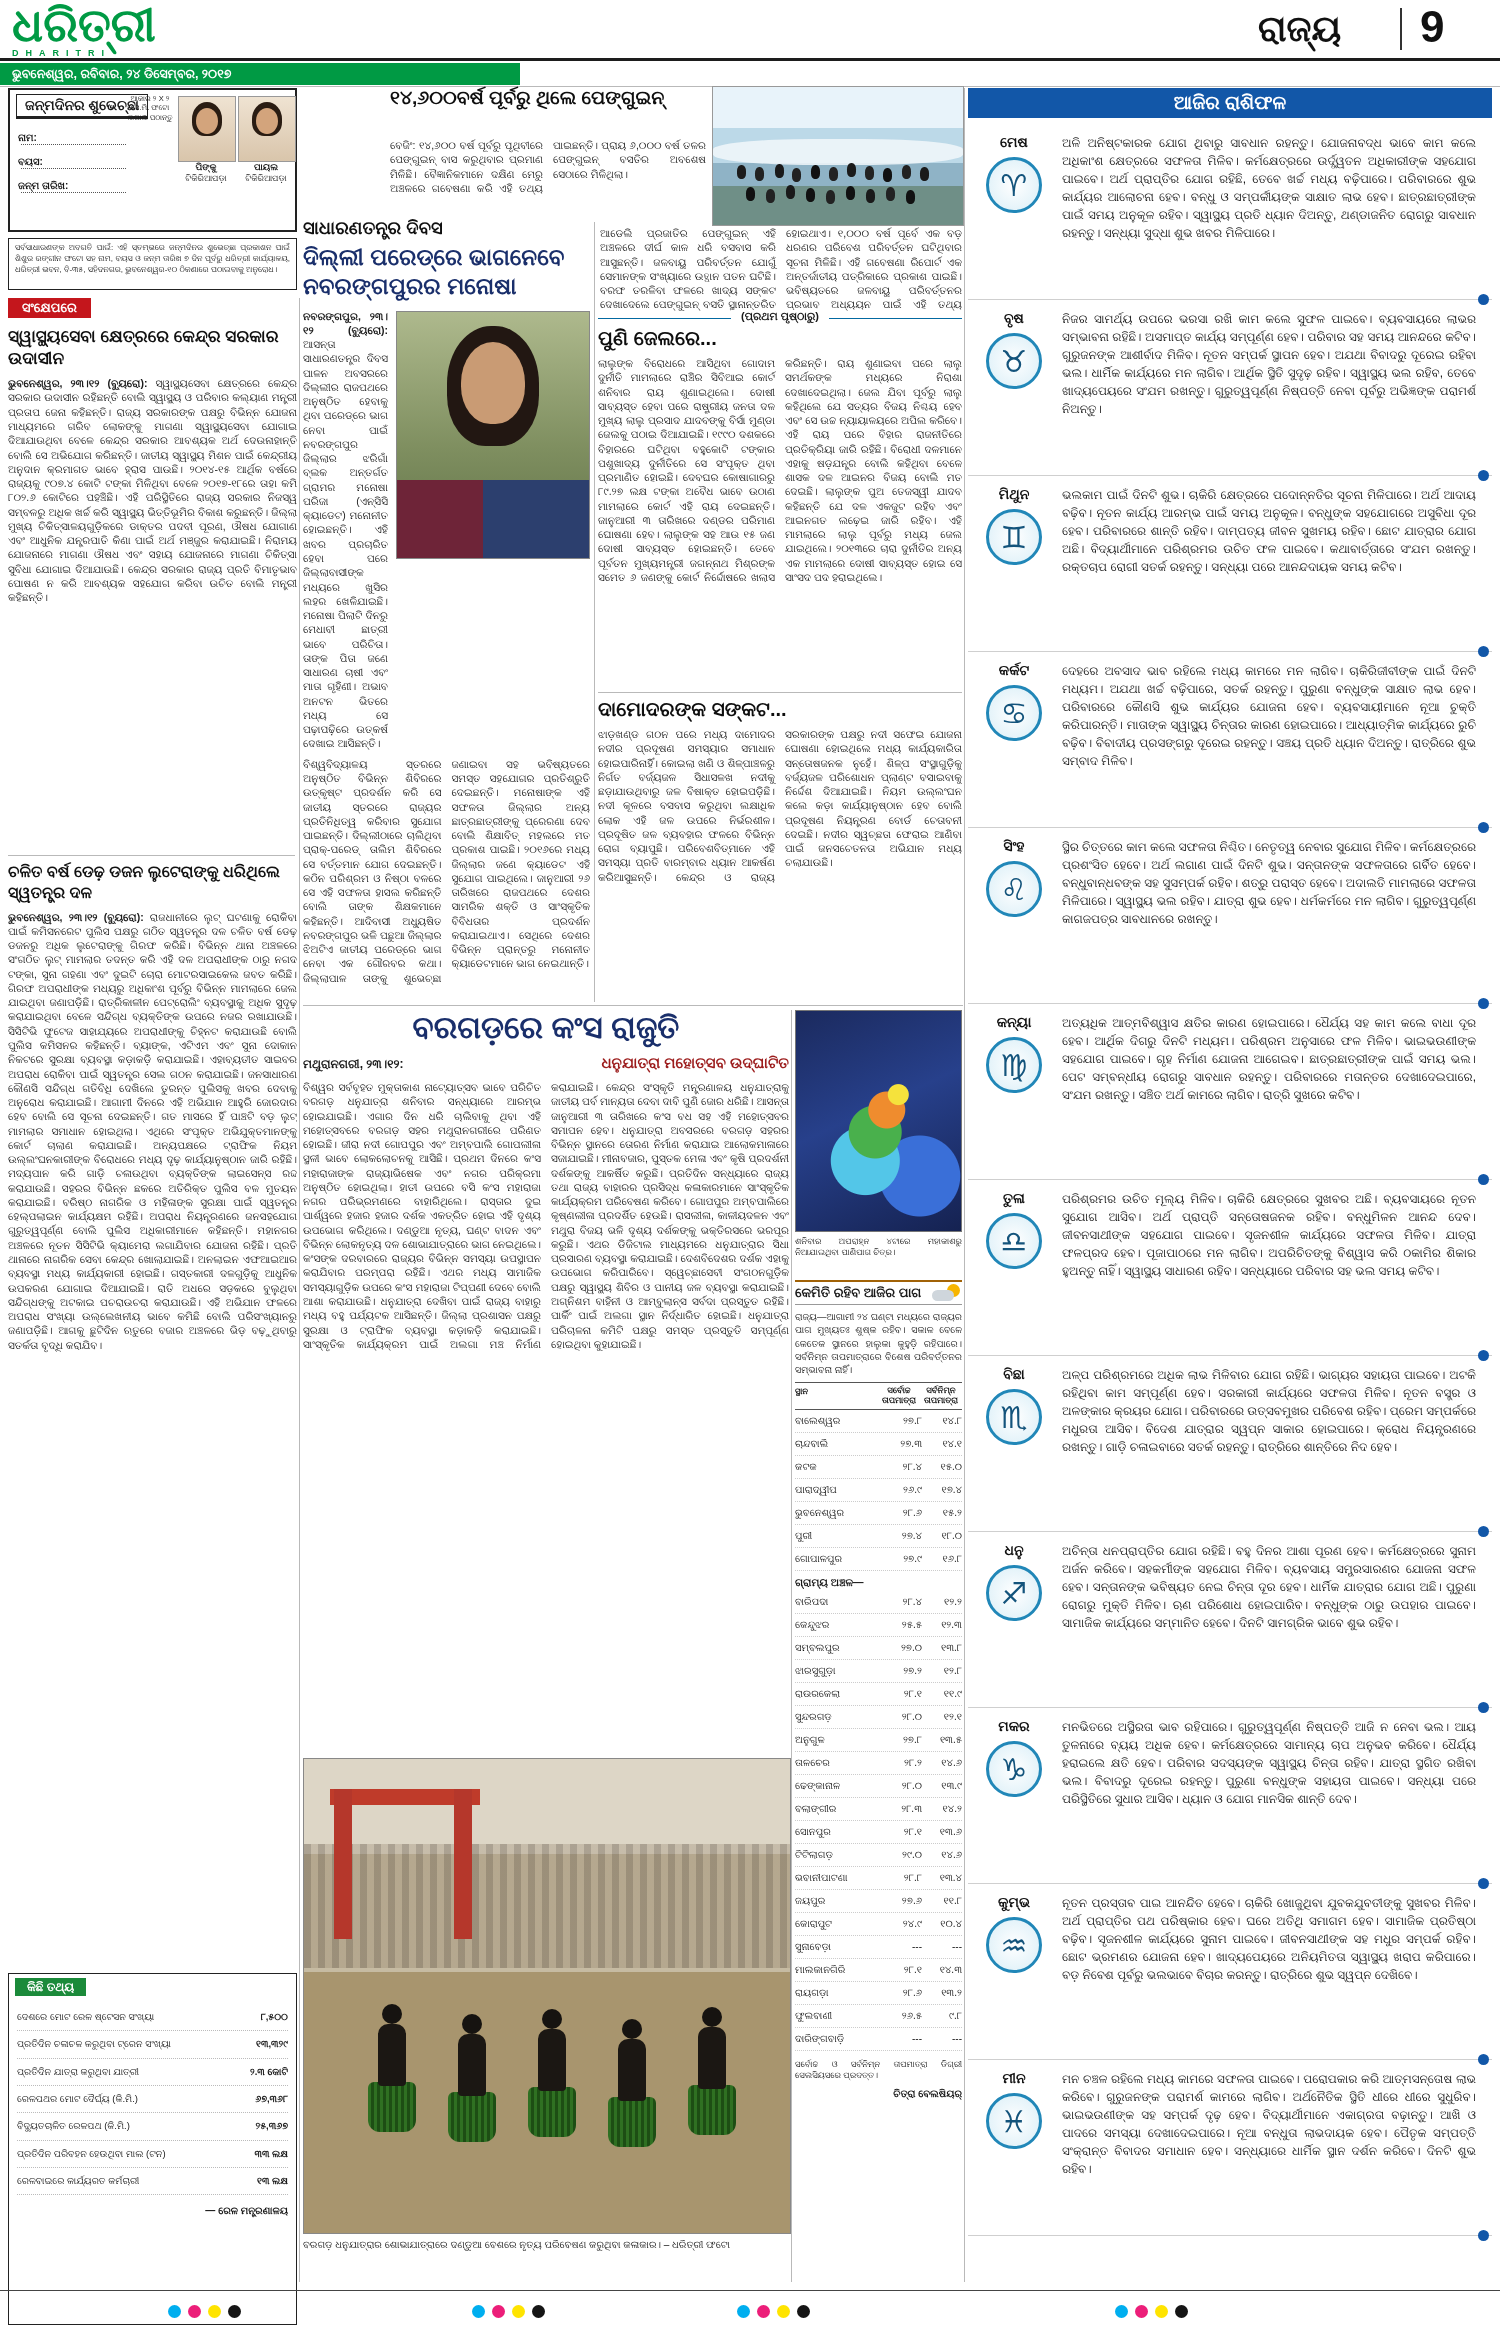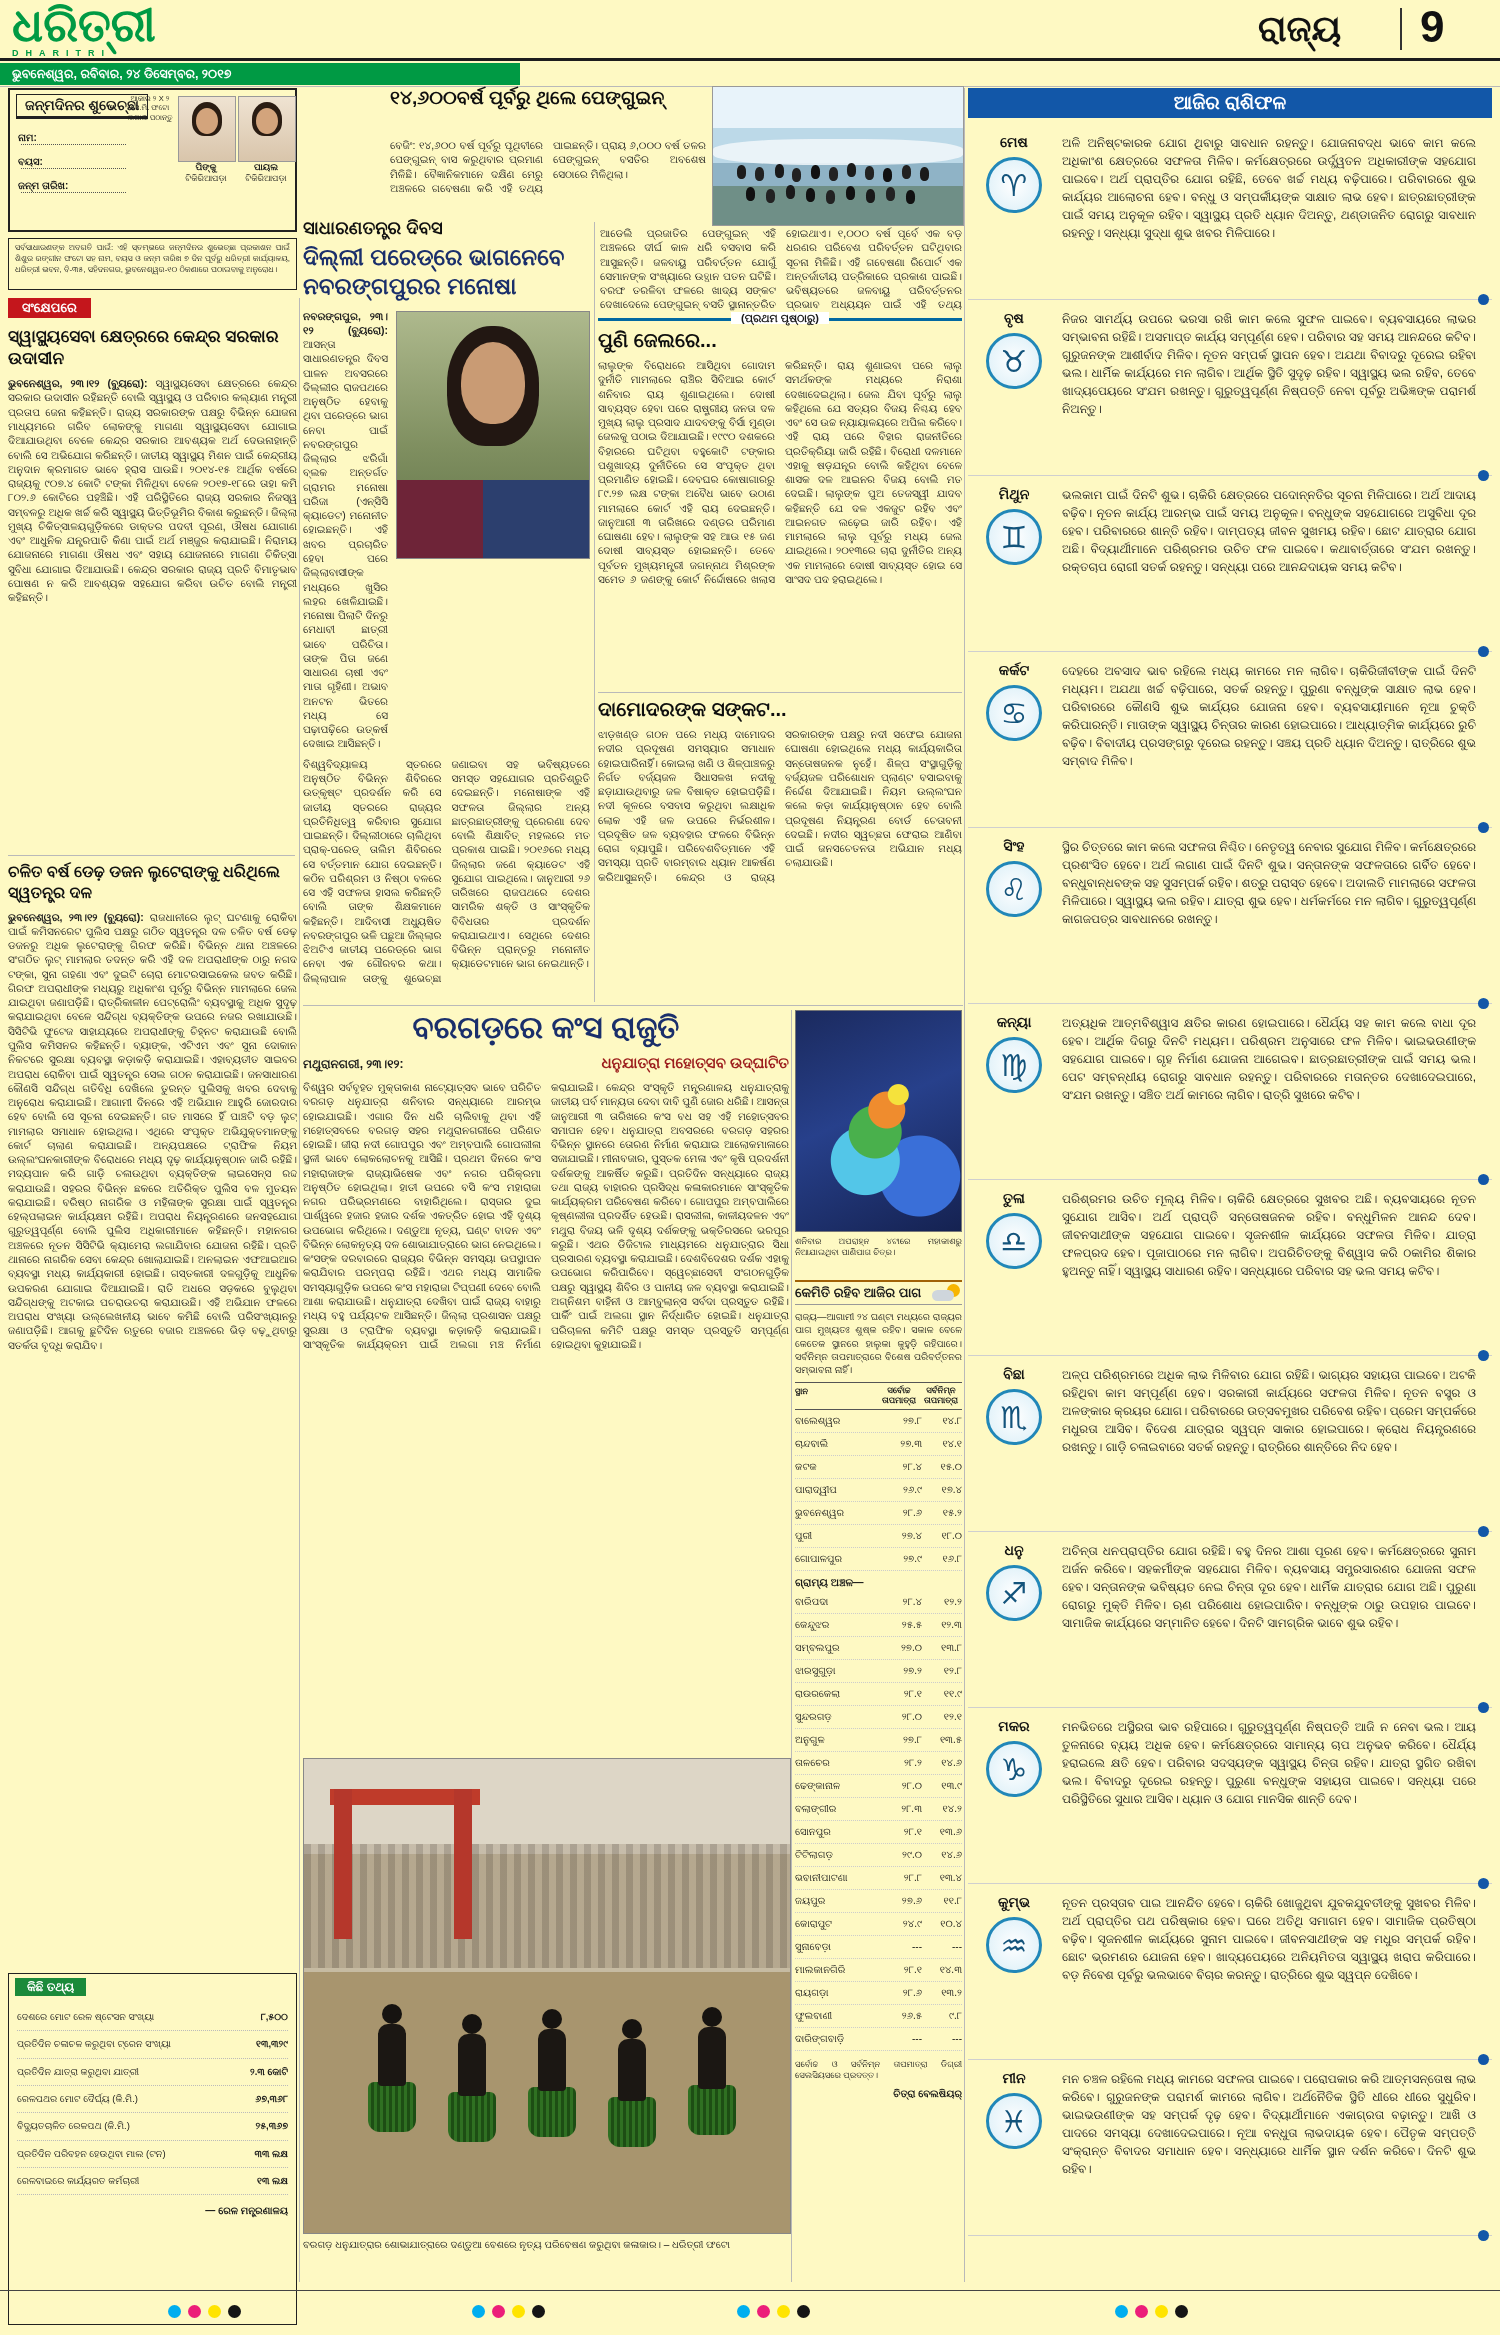--- a/index.html
+++ b/index.html
@@ -1,16 +1,16 @@
 <!DOCTYPE html>
 <html><head>
 <meta charset="utf-8">
 <style>
   html,body{margin:0;padding:0;background:#9a9a9a;}
-  .page{position:relative;width:1500px;height:2335px;margin:0 auto;background:#fef9c3;
+  .page{position:relative;width:1500px;height:2335px;margin:0 auto;background:#ffffff;
         font-family:"Liberation Sans","DejaVu Sans",sans-serif;color:#181818;overflow:hidden;}
   .abs{position:absolute;}
   .jt{text-align:justify;overflow:hidden;}
   .body-txt{font-size:10.5px;line-height:1.36;color:#1b1b1b;}
   .cols2{column-count:2;column-gap:10px;}
   .dl{font-weight:bold;}
   .rule{background:#b9b9b9;}
   
   .logo{font-size:46px;font-weight:bold;color:#009a44;line-height:1;}
   .logo-sub{font-size:9px;letter-spacing:7px;color:#009a44;font-weight:bold;}
@@ -243,21 +243,21 @@
   <div class="abs" style="left:390px;top:86px;width:572px;height:232px;">
     <div class="peng-h" style="width:315px;">୧୪,୬୦୦ବର୍ଷ ପୂର୍ବରୁ ଥିଲେ ପେଙ୍ଗୁଇନ୍</div>
     <div class="pphoto">
       <div class="floe"></div>
       <div class="pg-dot"></div>
     </div>
     <div class="body-txt jt cols2 abs" style="left:0;top:52px;width:316px;height:160px;">ବେଜିଂ: ୧୪,୬୦୦ ବର୍ଷ ପୂର୍ବରୁ ପୃଥିବୀରେ ପେଙ୍ଗୁଇନ୍ ବାସ କରୁଥିବାର ପ୍ରମାଣ ମିଳିଛି। ବୈଜ୍ଞାନିକମାନେ ଦକ୍ଷିଣ ମେରୁ ଅଞ୍ଚଳରେ ଗବେଷଣା କରି ଏହି ତଥ୍ୟ ପାଇଛନ୍ତି। ପ୍ରାୟ ୬,୦୦୦ ବର୍ଷ ତଳର ପେଙ୍ଗୁଇନ୍ ବସତିର ଅବଶେଷ ସେଠାରେ ମିଳିଥିଲା।</div>
     <div class="body-txt jt cols2 abs" style="left:210px;top:140px;width:362px;height:90px;">ଆଡେଲି ପ୍ରଜାତିର ପେଙ୍ଗୁଇନ୍ ଏହି ଅଞ୍ଚଳରେ ଦୀର୍ଘ କାଳ ଧରି ବସବାସ କରି ଆସୁଛନ୍ତି। ଜଳବାୟୁ ପରିବର୍ତ୍ତନ ଯୋଗୁଁ ସେମାନଙ୍କ ସଂଖ୍ୟାରେ ଉତ୍ଥାନ ପତନ ଘଟିଛି। ବରଫ ତରଳିବା ଫଳରେ ଖାଦ୍ୟ ସଙ୍କଟ ଦେଖାଦେଲେ ପେଙ୍ଗୁଇନ୍ ବସତି ସ୍ଥାନାନ୍ତରିତ ହୋଇଥାଏ। ୧,୦୦୦ ବର୍ଷ ପୂର୍ବେ ଏକ ବଡ଼ ଧରଣର ପରିବେଶ ପରିବର୍ତ୍ତନ ଘଟିଥିବାର ସୂଚନା ମିଳିଛି। ଏହି ଗବେଷଣା ରିପୋର୍ଟ ଏକ ଅନ୍ତର୍ଜାତୀୟ ପତ୍ରିକାରେ ପ୍ରକାଶ ପାଇଛି। ଭବିଷ୍ୟତରେ ଜଳବାୟୁ ପରିବର୍ତ୍ତନର ପ୍ରଭାବ ଅଧ୍ୟୟନ ପାଇଁ ଏହି ତଥ୍ୟ ସହାୟକ ହେବ ବୋଲି ଗବେଷକମାନେ କହିଛନ୍ତି।</div>
   </div>
 
-  <div class="abs" style="left:598px;top:318px;width:364px;height:372px;border-top:3px solid #0369a1;">
+  <div class="abs" style="left:598px;top:318px;width:364px;height:372px;border-top:1px solid #0369a1;">
     <div class="cont-label"><span>(ପ୍ରଥମ ପୃଷ୍ଠାରୁ)</span></div>
     <div class="art-title" style="margin-top:4px;">ପୁଣି ଜେଲରେ...</div>
     <div class="body-txt jt cols2" style="margin-top:6px;height:316px;">ଲାଲୁଙ୍କ ବିରୋଧରେ ଆସିଥିବା ଗୋଦାମ ଦୁର୍ନୀତି ମାମଲାରେ ରାଞ୍ଚିର ସିବିଆଇ କୋର୍ଟ ଶନିବାର ରାୟ ଶୁଣାଇଥିଲେ। ଦୋଷୀ ସାବ୍ୟସ୍ତ ହେବା ପରେ ରାଷ୍ଟ୍ରୀୟ ଜନତା ଦଳ ମୁଖ୍ୟ ଲାଲୁ ପ୍ରସାଦ ଯାଦବଙ୍କୁ ବିର୍ସା ମୁଣ୍ଡା ଜେଲକୁ ପଠାଇ ଦିଆଯାଇଛି। ୧୯୯୦ ଦଶକରେ ବିହାରରେ ଘଟିଥିବା ବହୁକୋଟି ଟଙ୍କାର ପଶୁଖାଦ୍ୟ ଦୁର୍ନୀତିରେ ସେ ସଂପୃକ୍ତ ଥିବା ପ୍ରମାଣିତ ହୋଇଛି। ଦେବଘର କୋଷାଗାରରୁ ୮୯.୨୭ ଲକ୍ଷ ଟଙ୍କା ଅବୈଧ ଭାବେ ଉଠାଣ ମାମଲାରେ କୋର୍ଟ ଏହି ରାୟ ଦେଇଛନ୍ତି। ଜାନୁଆରୀ ୩ ତାରିଖରେ ଦଣ୍ଡର ପରିମାଣ ଘୋଷଣା ହେବ। ଲାଲୁଙ୍କ ସହ ଆଉ ୧୫ ଜଣ ଦୋଷୀ ସାବ୍ୟସ୍ତ ହୋଇଛନ୍ତି। ତେବେ ପୂର୍ବତନ ମୁଖ୍ୟମନ୍ତ୍ରୀ ଜଗନ୍ନାଥ ମିଶ୍ରଙ୍କ ସମେତ ୬ ଜଣଙ୍କୁ କୋର୍ଟ ନିର୍ଦ୍ଦୋଷରେ ଖଲାସ କରିଛନ୍ତି। ରାୟ ଶୁଣାଇବା ପରେ ଲାଲୁ ସମର୍ଥକଙ୍କ ମଧ୍ୟରେ ନିରାଶା ଦେଖାଦେଇଥିଲା। ଜେଲ ଯିବା ପୂର୍ବରୁ ଲାଲୁ କହିଥିଲେ ଯେ ସତ୍ୟର ବିଜୟ ନିଶ୍ଚୟ ହେବ ଏବଂ ସେ ଉଚ୍ଚ ନ୍ୟାୟାଳୟରେ ଅପିଲ କରିବେ। ଏହି ରାୟ ପରେ ବିହାର ରାଜନୀତିରେ ପ୍ରତିକ୍ରିୟା ଜାରି ରହିଛି। ବିରୋଧୀ ଦଳମାନେ ଏହାକୁ ଷଡ଼ଯନ୍ତ୍ର ବୋଲି କହିଥିବା ବେଳେ ଶାସକ ଦଳ ଆଇନର ବିଜୟ ବୋଲି ମତ ଦେଇଛି। ଲାଲୁଙ୍କ ପୁଅ ତେଜସ୍ୱୀ ଯାଦବ କହିଛନ୍ତି ଯେ ଦଳ ଏକଜୁଟ ରହିବ ଏବଂ ଆଇନଗତ ଲଢ଼େଇ ଜାରି ରହିବ। ଏହି ମାମଲାରେ ଲାଲୁ ପୂର୍ବରୁ ମଧ୍ୟ ଜେଲ ଯାଇଥିଲେ। ୨୦୧୩ରେ ଚାରା ଦୁର୍ନୀତିର ଅନ୍ୟ ଏକ ମାମଲାରେ ଦୋଷୀ ସାବ୍ୟସ୍ତ ହୋଇ ସେ ସାଂସଦ ପଦ ହରାଇଥିଲେ।</div>
   </div>
 
   <div class="abs" style="left:598px;top:698px;width:364px;height:304px;">
     <div class="art-title">ଦାମୋଦରଙ୍କ ସଙ୍କଟ...</div>
     <div class="body-txt jt cols2" style="margin-top:6px;height:266px;">ଝାଡ଼ଖଣ୍ଡ ଗଠନ ପରେ ମଧ୍ୟ ଦାମୋଦର ନଦୀର ପ୍ରଦୂଷଣ ସମସ୍ୟାର ସମାଧାନ ହୋଇପାରିନାହିଁ। କୋଇଲା ଖଣି ଓ ଶିଳ୍ପାଞ୍ଚଳରୁ ନିର୍ଗତ ବର୍ଜ୍ୟଜଳ ସିଧାସଳଖ ନଦୀକୁ ଛଡ଼ାଯାଉଥିବାରୁ ଜଳ ବିଷାକ୍ତ ହୋଇପଡ଼ିଛି। ନଦୀ କୂଳରେ ବସବାସ କରୁଥିବା ଲକ୍ଷାଧିକ ଲୋକ ଏହି ଜଳ ଉପରେ ନିର୍ଭରଶୀଳ। ପ୍ରଦୂଷିତ ଜଳ ବ୍ୟବହାର ଫଳରେ ବିଭିନ୍ନ ରୋଗ ବ୍ୟାପୁଛି। ପରିବେଶବିତ୍‌ମାନେ ଏହି ସମସ୍ୟା ପ୍ରତି ବାରମ୍ବାର ଧ୍ୟାନ ଆକର୍ଷଣ କରିଆସୁଛନ୍ତି। କେନ୍ଦ୍ର ଓ ରାଜ୍ୟ ସରକାରଙ୍କ ପକ୍ଷରୁ ନଦୀ ସଫେଇ ଯୋଜନା ଘୋଷଣା ହୋଇଥିଲେ ମଧ୍ୟ କାର୍ଯ୍ୟକାରିତା ସନ୍ତୋଷଜନକ ନୁହେଁ। ଶିଳ୍ପ ସଂସ୍ଥାଗୁଡ଼ିକୁ ବର୍ଜ୍ୟଜଳ ପରିଶୋଧନ ପ୍ଲାଣ୍ଟ ବସାଇବାକୁ ନିର୍ଦ୍ଦେଶ ଦିଆଯାଇଛି। ନିୟମ ଉଲ୍ଲଂଘନ କଲେ କଡ଼ା କାର୍ଯ୍ୟାନୁଷ୍ଠାନ ହେବ ବୋଲି ପ୍ରଦୂଷଣ ନିୟନ୍ତ୍ରଣ ବୋର୍ଡ ଚେତାବନୀ ଦେଇଛି। ନଦୀର ସ୍ୱଚ୍ଛତା ଫେରାଇ ଆଣିବା ପାଇଁ ଜନସଚେତନତା ଅଭିଯାନ ମଧ୍ୟ ଚଲାଯାଉଛି।</div>
   </div>
 

